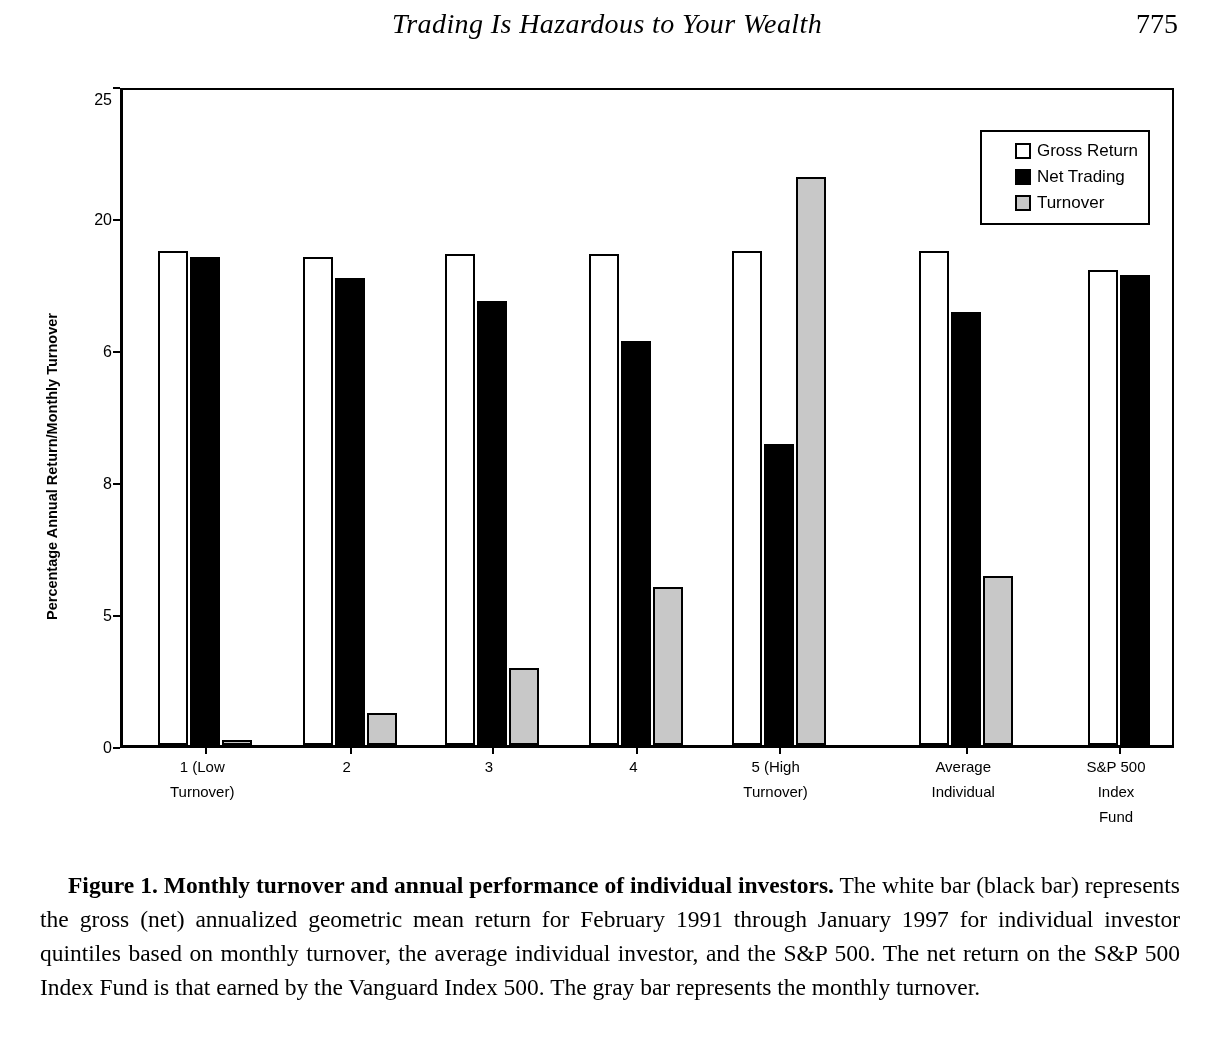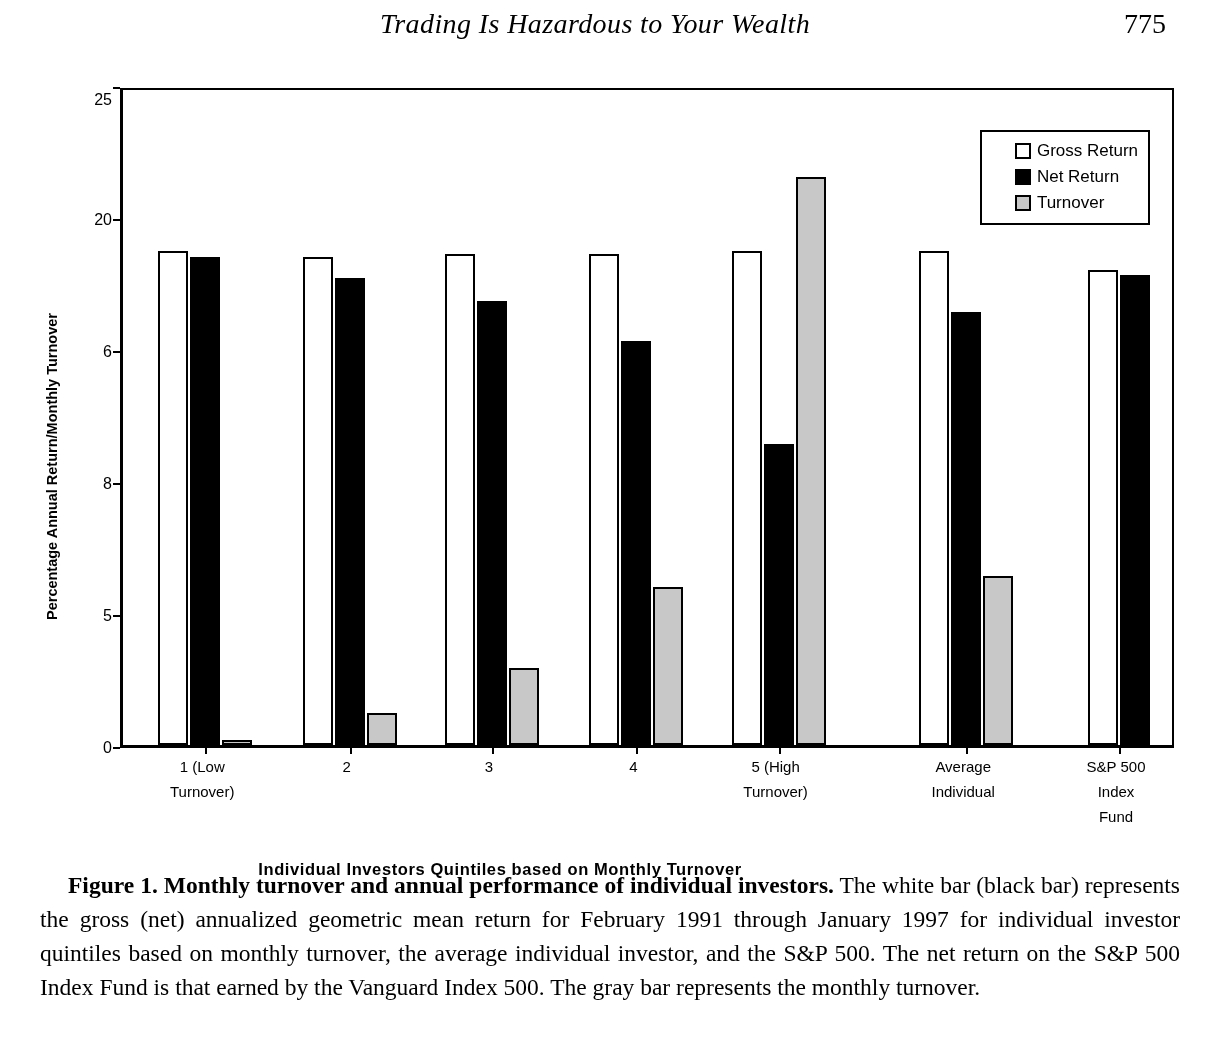--- a/index.html
+++ b/index.html
@@ -13,21 +13,21 @@
     font-family: "Liberation Serif", serif;
     color: #000000;
     position: relative;
     overflow: hidden;
   }
 
   
   .running-head {
     position: absolute;
     top: 6px;
-    left: 0;
+    left: 12px;
     width: 1190px;
     height: 40px;
   }
   .rh-title {
     position: absolute;
     left: 0; right: 0;
     top: 2px;
     text-align: center;
     font-family: "Liberation Serif", serif;
     font-style: italic;
@@ -287,21 +287,21 @@
         </div>
       </div>
 
     <div class="legend">
       <div class="legend-row">
         <span class="swatch gross"></span>
         <span class="legend-label">Gross Return</span>
       </div>
       <div class="legend-row">
         <span class="swatch net"></span>
-        <span class="legend-label">Net Return</span>
+        <span class="legend-label">Net Trading</span>
       </div>
       <div class="legend-row">
         <span class="swatch turn"></span>
         <span class="legend-label">Turnover</span>
       </div>
     </div>
   </div>
 
   <div class="x-labels" id="x-labels">
       <div class="x-label" style="left: -7.788px; width: 180px;">1 (Low
@@ -311,18 +311,17 @@
       <div class="x-label" style="left: 423.298px; width: 180px;">4</div>
       <div class="x-label" style="left: 565.588px; width: 180px;">5 (High
 Turnover)</div>
       <div class="x-label" style="left: 753.2px; width: 180px;">Average
 Individual</div>
       <div class="x-label" style="left: 906.03px; width: 180px;">S&amp;P 500
 Index
 Fund</div>
     </div>
 
-  <div class="x-axis-title">Individual Investors Quintiles based on Monthly Turnover</div>
 </div>
 
 <div class="caption">
   <b>Figure 1. Monthly turnover and annual performance of individual investors.</b><span> The white bar (black bar) represents the gross (net) annualized geometric mean return for February 1991 through January 1997 for individual investor quintiles based on monthly turnover, the average individual investor, and the S&amp;P 500. The net return on the S&amp;P 500 Index Fund is that earned by the Vanguard Index 500. The gray bar represents the monthly turnover.</span>
 </div>
 
 </body></html>

